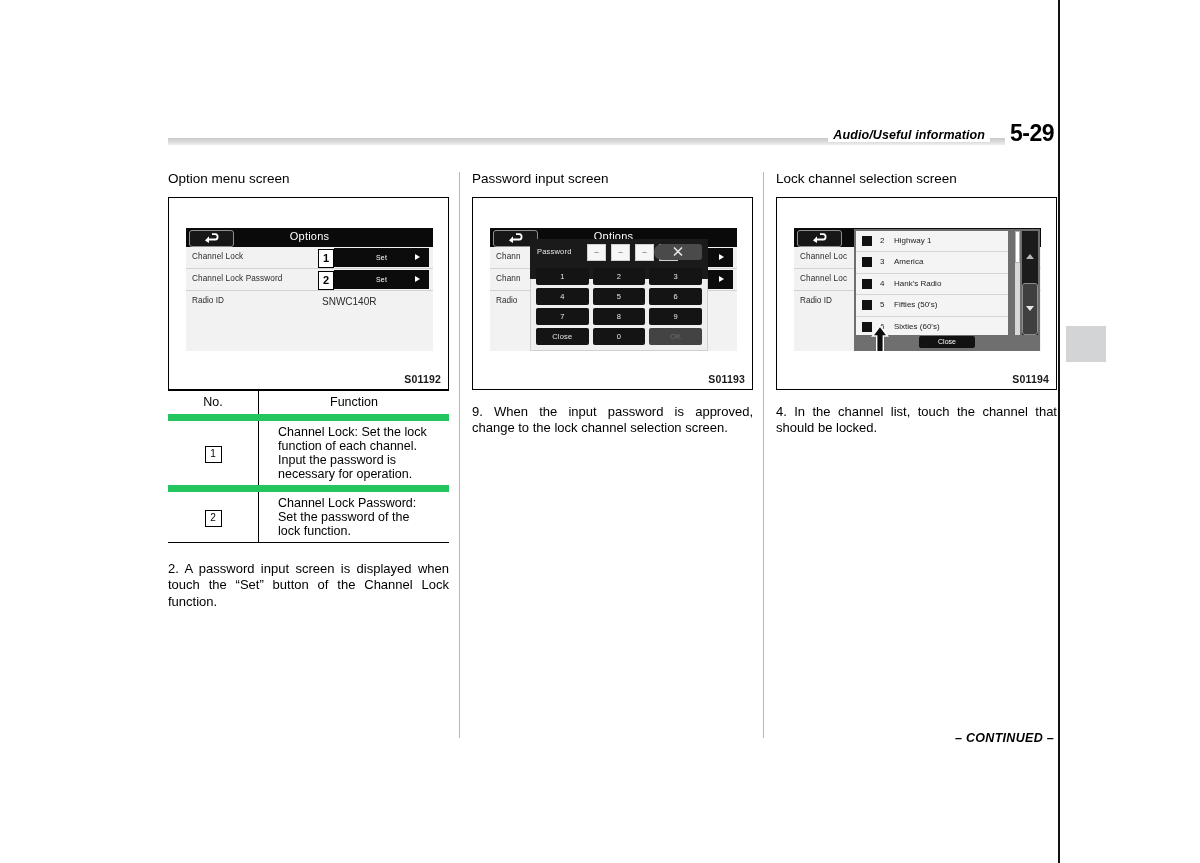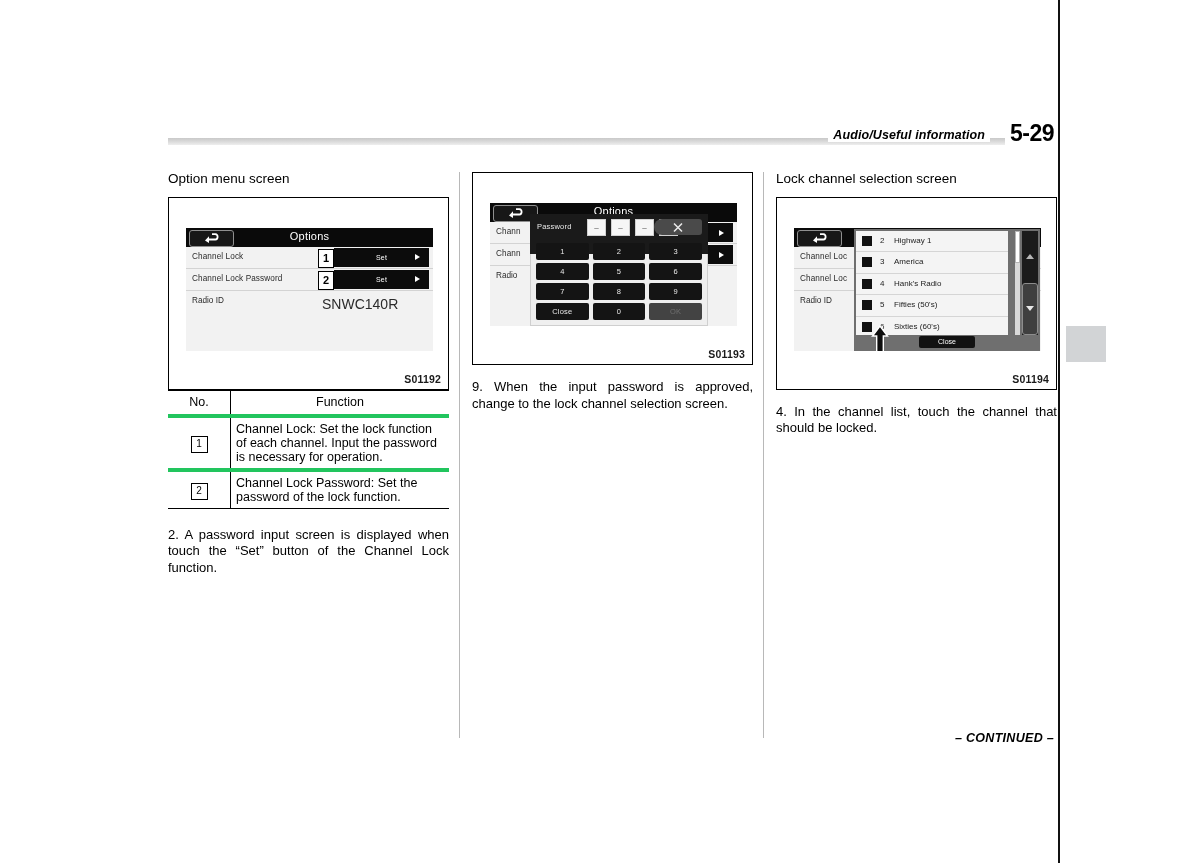--- a/index.html
+++ b/index.html
@@ -224,21 +224,21 @@
     position: relative;
     height: 22px;
     background: #f2f2f2;
   }
   .hu-plainrow .k {
     position: absolute; left: 6px; top: 5px;
     font-size: 8.2px; color: #2b2b2b;
   }
   .hu-plainrow .v {
     position: absolute; left: 136px; top: 5px;
-    font-size: 14px; color: #2b2b2b;
+    font-size: 10px; color: #2b2b2b;
   }
 
   
   .kp-overlay {
     position: absolute;
     left: 40px;
     top: 11px;
     width: 178px;
     height: 112px;
     background: #efefef;
@@ -420,22 +420,22 @@
   }
 
   
   .fn-table {
     width: 281px;
     border-collapse: collapse;
     border-top: 1.4px solid #000;
     border-bottom: 1.4px solid #000;
   }
   .fn-table th, .fn-table td {
-    border-top: 4px solid #22c55e;
-    padding: 4px 5px;
+    border-top: 7px solid #22c55e;
+    padding: 4px 19px;
     vertical-align: middle;
   }
   .fn-table thead th {
     border-top: none;
     font-weight: normal;
     font-size: 12.5px;
     padding: 4px 5px 5px 5px;
   }
   .fn-table .col-no {
     width: 52px;
@@ -560,20 +560,21 @@
         <td class="col-fn">Channel Lock Password: Set the password of the lock function.</td>
       </tr>
     </tbody>
   </table>
 
   <p class="body-para" id="para-2">2.  A password input screen is displayed when touch the “Set” button of the Channel Lock function.</p>
 </div>
 
 <div class="column" id="col-2">
 
+  <div class="col-heading">Password input screen</div>
 
   <div class="figure-box" id="fig-2">
     <div class="hu-screen">
 
       <div class="hu-titlebar">
         <div class="hu-back">
           <svg width="20" height="11" viewBox="0 0 20 11">
             <path d="M3 7.5 L7 3.2 L7 5.6 L13 5.6 C15.3 5.6 15.3 2 13 2 L10 2 L10 0.2 L13.4 0.2 C17.6 0.2 17.6 7.5 13.4 7.5 L7 7.5 L7 10 Z" fill="#ffffff"></path>
           </svg>
         </div>

